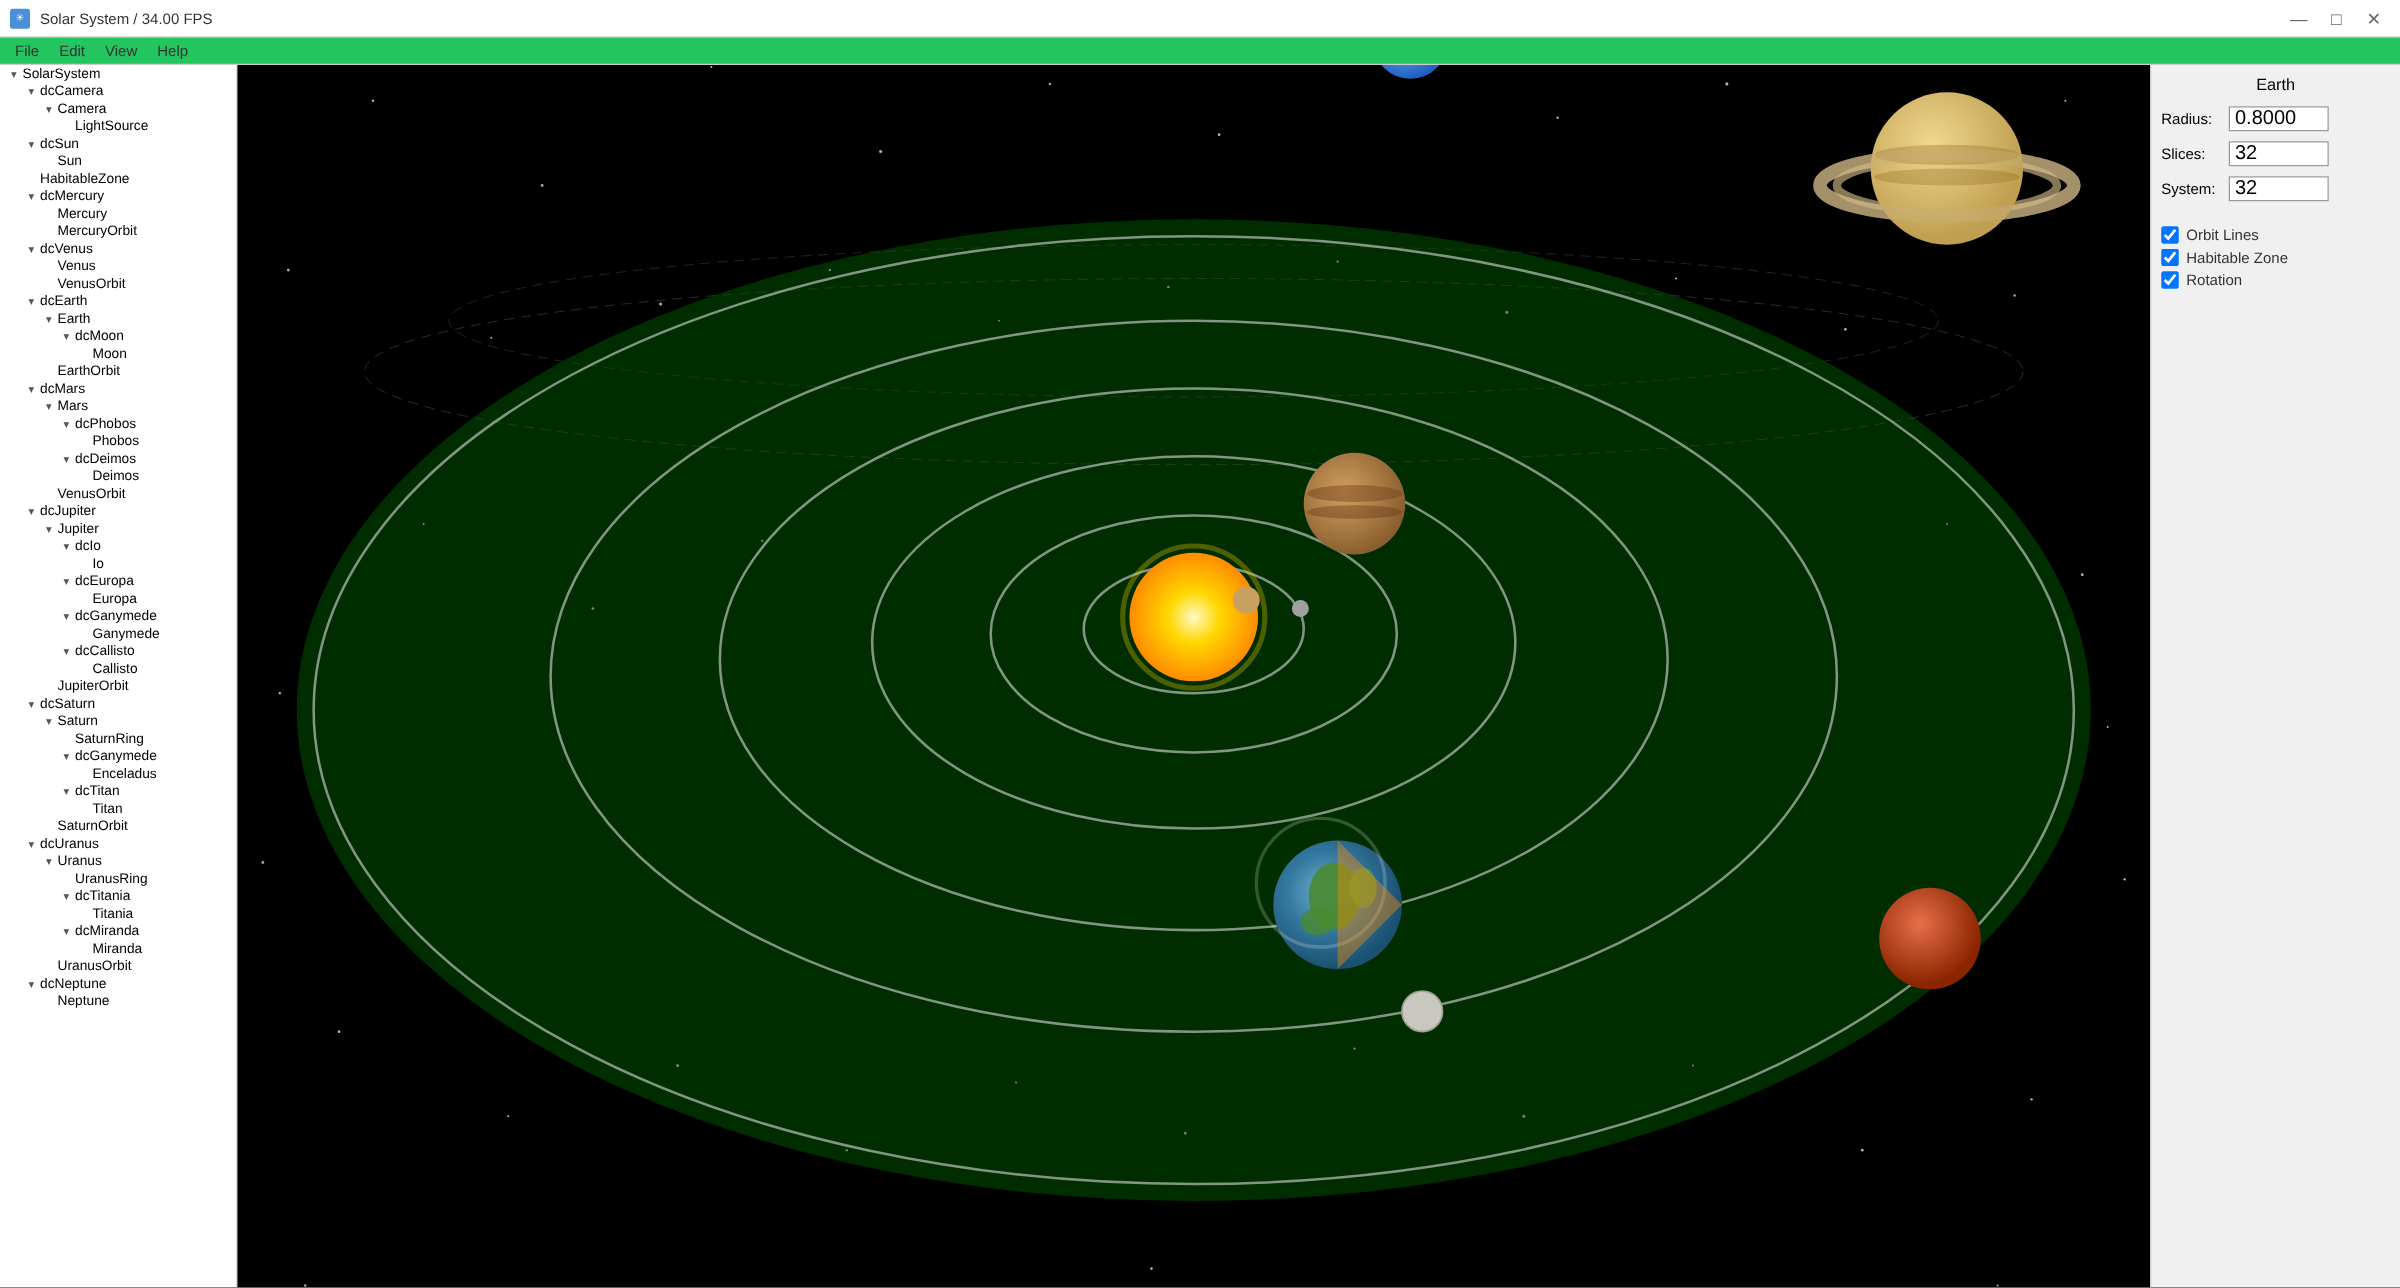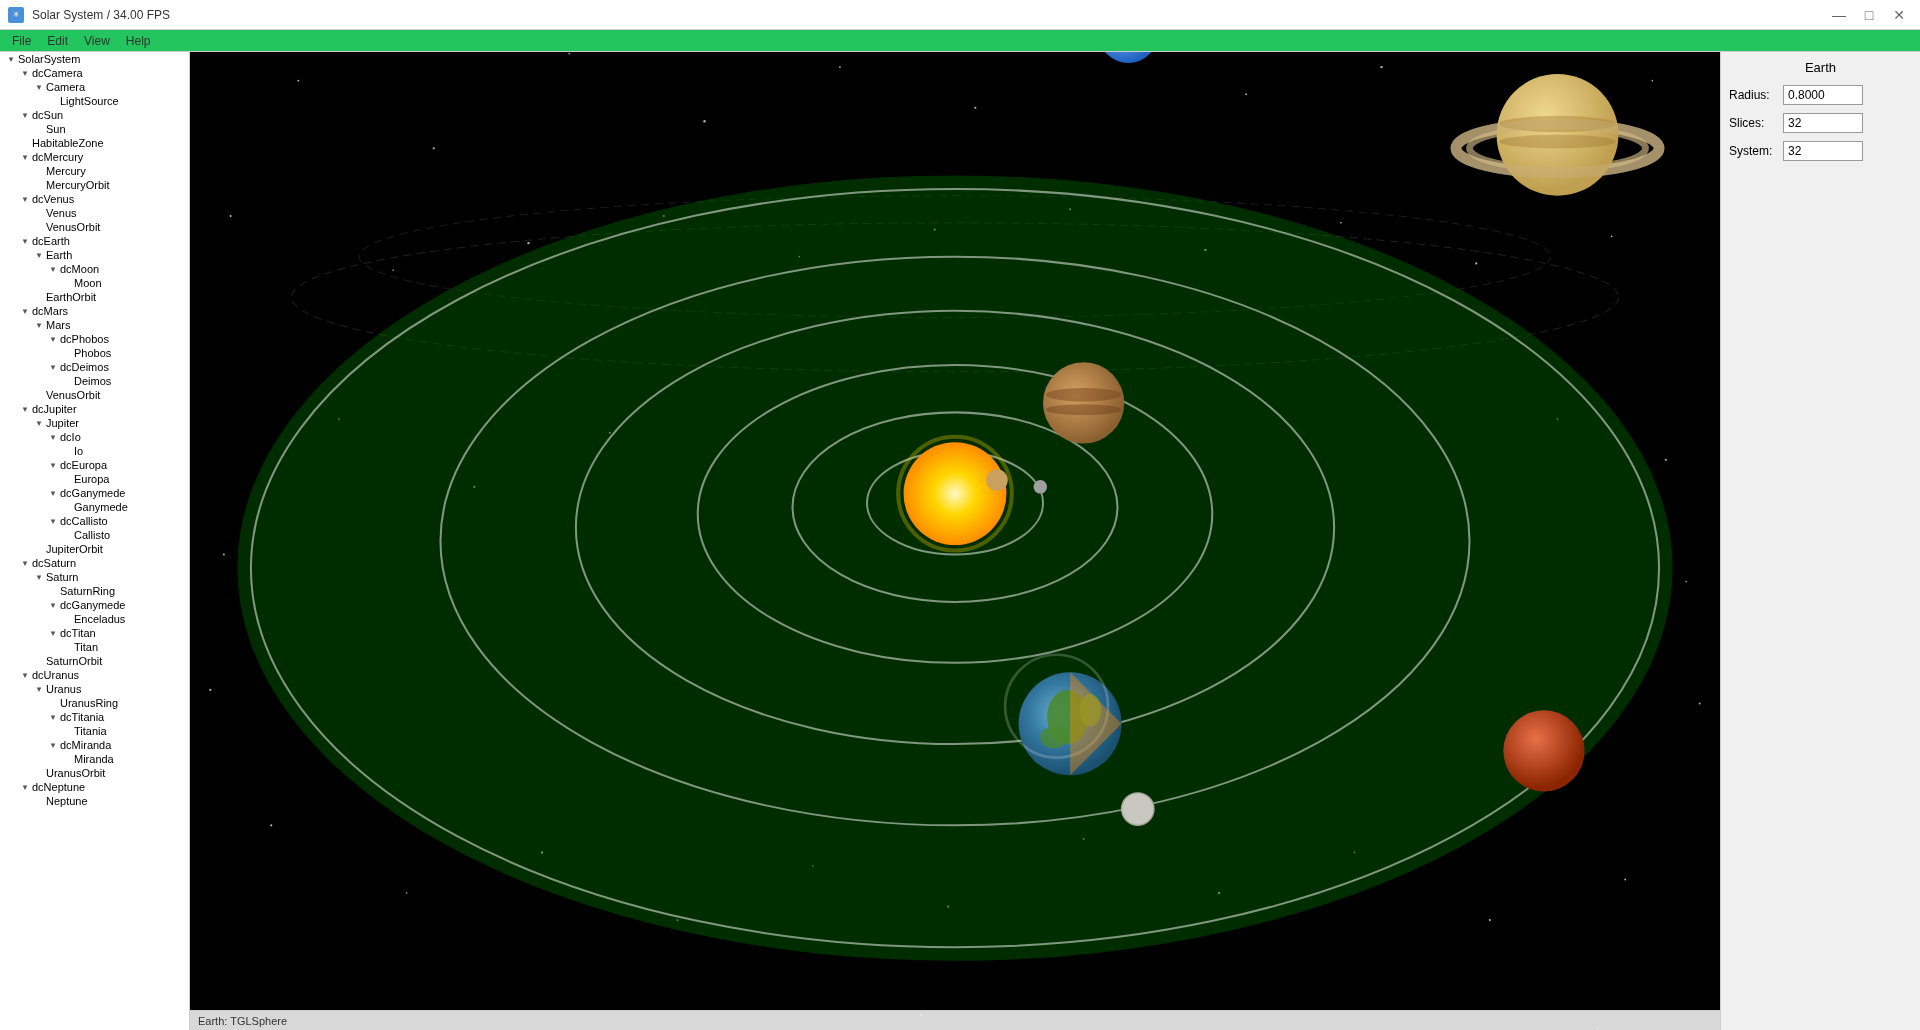--- a/index.html
+++ b/index.html
@@ -102,21 +102,21 @@
       gap: 4px;
       margin-bottom: 2px;
     }
     .field-label { font-size: 12px; color: #000000; width: 50px; }
     .field-input {
       width: 80px;
       height: 20px;
       border: 1px solid #999;
       background: #fff;
       padding: 1px 4px;
-      font-size: 12px;
+      font-size: 16px;
     }
     .checkbox-row {
       display: flex;
       align-items: center;
       gap: 6px;
       margin: 4px 0;
     }
     .checkbox-row input[type="checkbox"] { width: 14px; height: 14px; }
     .checkbox-row label { font-size: 12px; color: #333; }
 
@@ -599,38 +599,49 @@
         <ellipse cx="0" cy="10" rx="75" ry="18" fill="none" stroke="#c8b080" stroke-width="8" opacity="0.4"></ellipse>
       </g>
 
       <radialGradient id="blueGrad" cx="40%" cy="40%" r="60%">
         <stop offset="0%" stop-color="#80c0ff"></stop>
         <stop offset="100%" stop-color="#2060c0"></stop>
       </radialGradient>
       <circle cx="693" cy="115" r="22" fill="url(#blueGrad)"></circle>
     </svg>
 
-    <div class="status-bar">
-      <span>Earth: TGLSphere</span>
-    </div>
   </div>
 
   <div class="right-panel">
     <div class="panel-title">Earth</div>
 
     <div class="field-row">
       <span class="field-label">Radius:</span>
       <input type="text" class="field-input" value="0.8000" style="">
     </div>
 
     <div class="field-row">
       <span class="field-label">Slices:</span>
       <input type="text" class="field-input" value="32" style="">
     </div>
 
     <div class="field-row">
       <span class="field-label">System:</span>
       <input type="text" class="field-input" value="32" style="">
     </div>
 
+    <div style="margin-top: 8px;">
+      <div class="checkbox-row">
+        <input type="checkbox" id="orbitlines" checked="" style="">
+        <label for="orbitlines">Orbit Lines</label>
+      </div>
+      <div class="checkbox-row">
+        <input type="checkbox" id="habitablezone" checked="" style="">
+        <label for="habitablezone">Habitable Zone</label>
+      </div>
+      <div class="checkbox-row">
+        <input type="checkbox" id="rotation" checked="" style="">
+        <label for="rotation">Rotation</label>
+      </div>
+    </div>
   </div>
 
 </div>
 
 </body></html>

